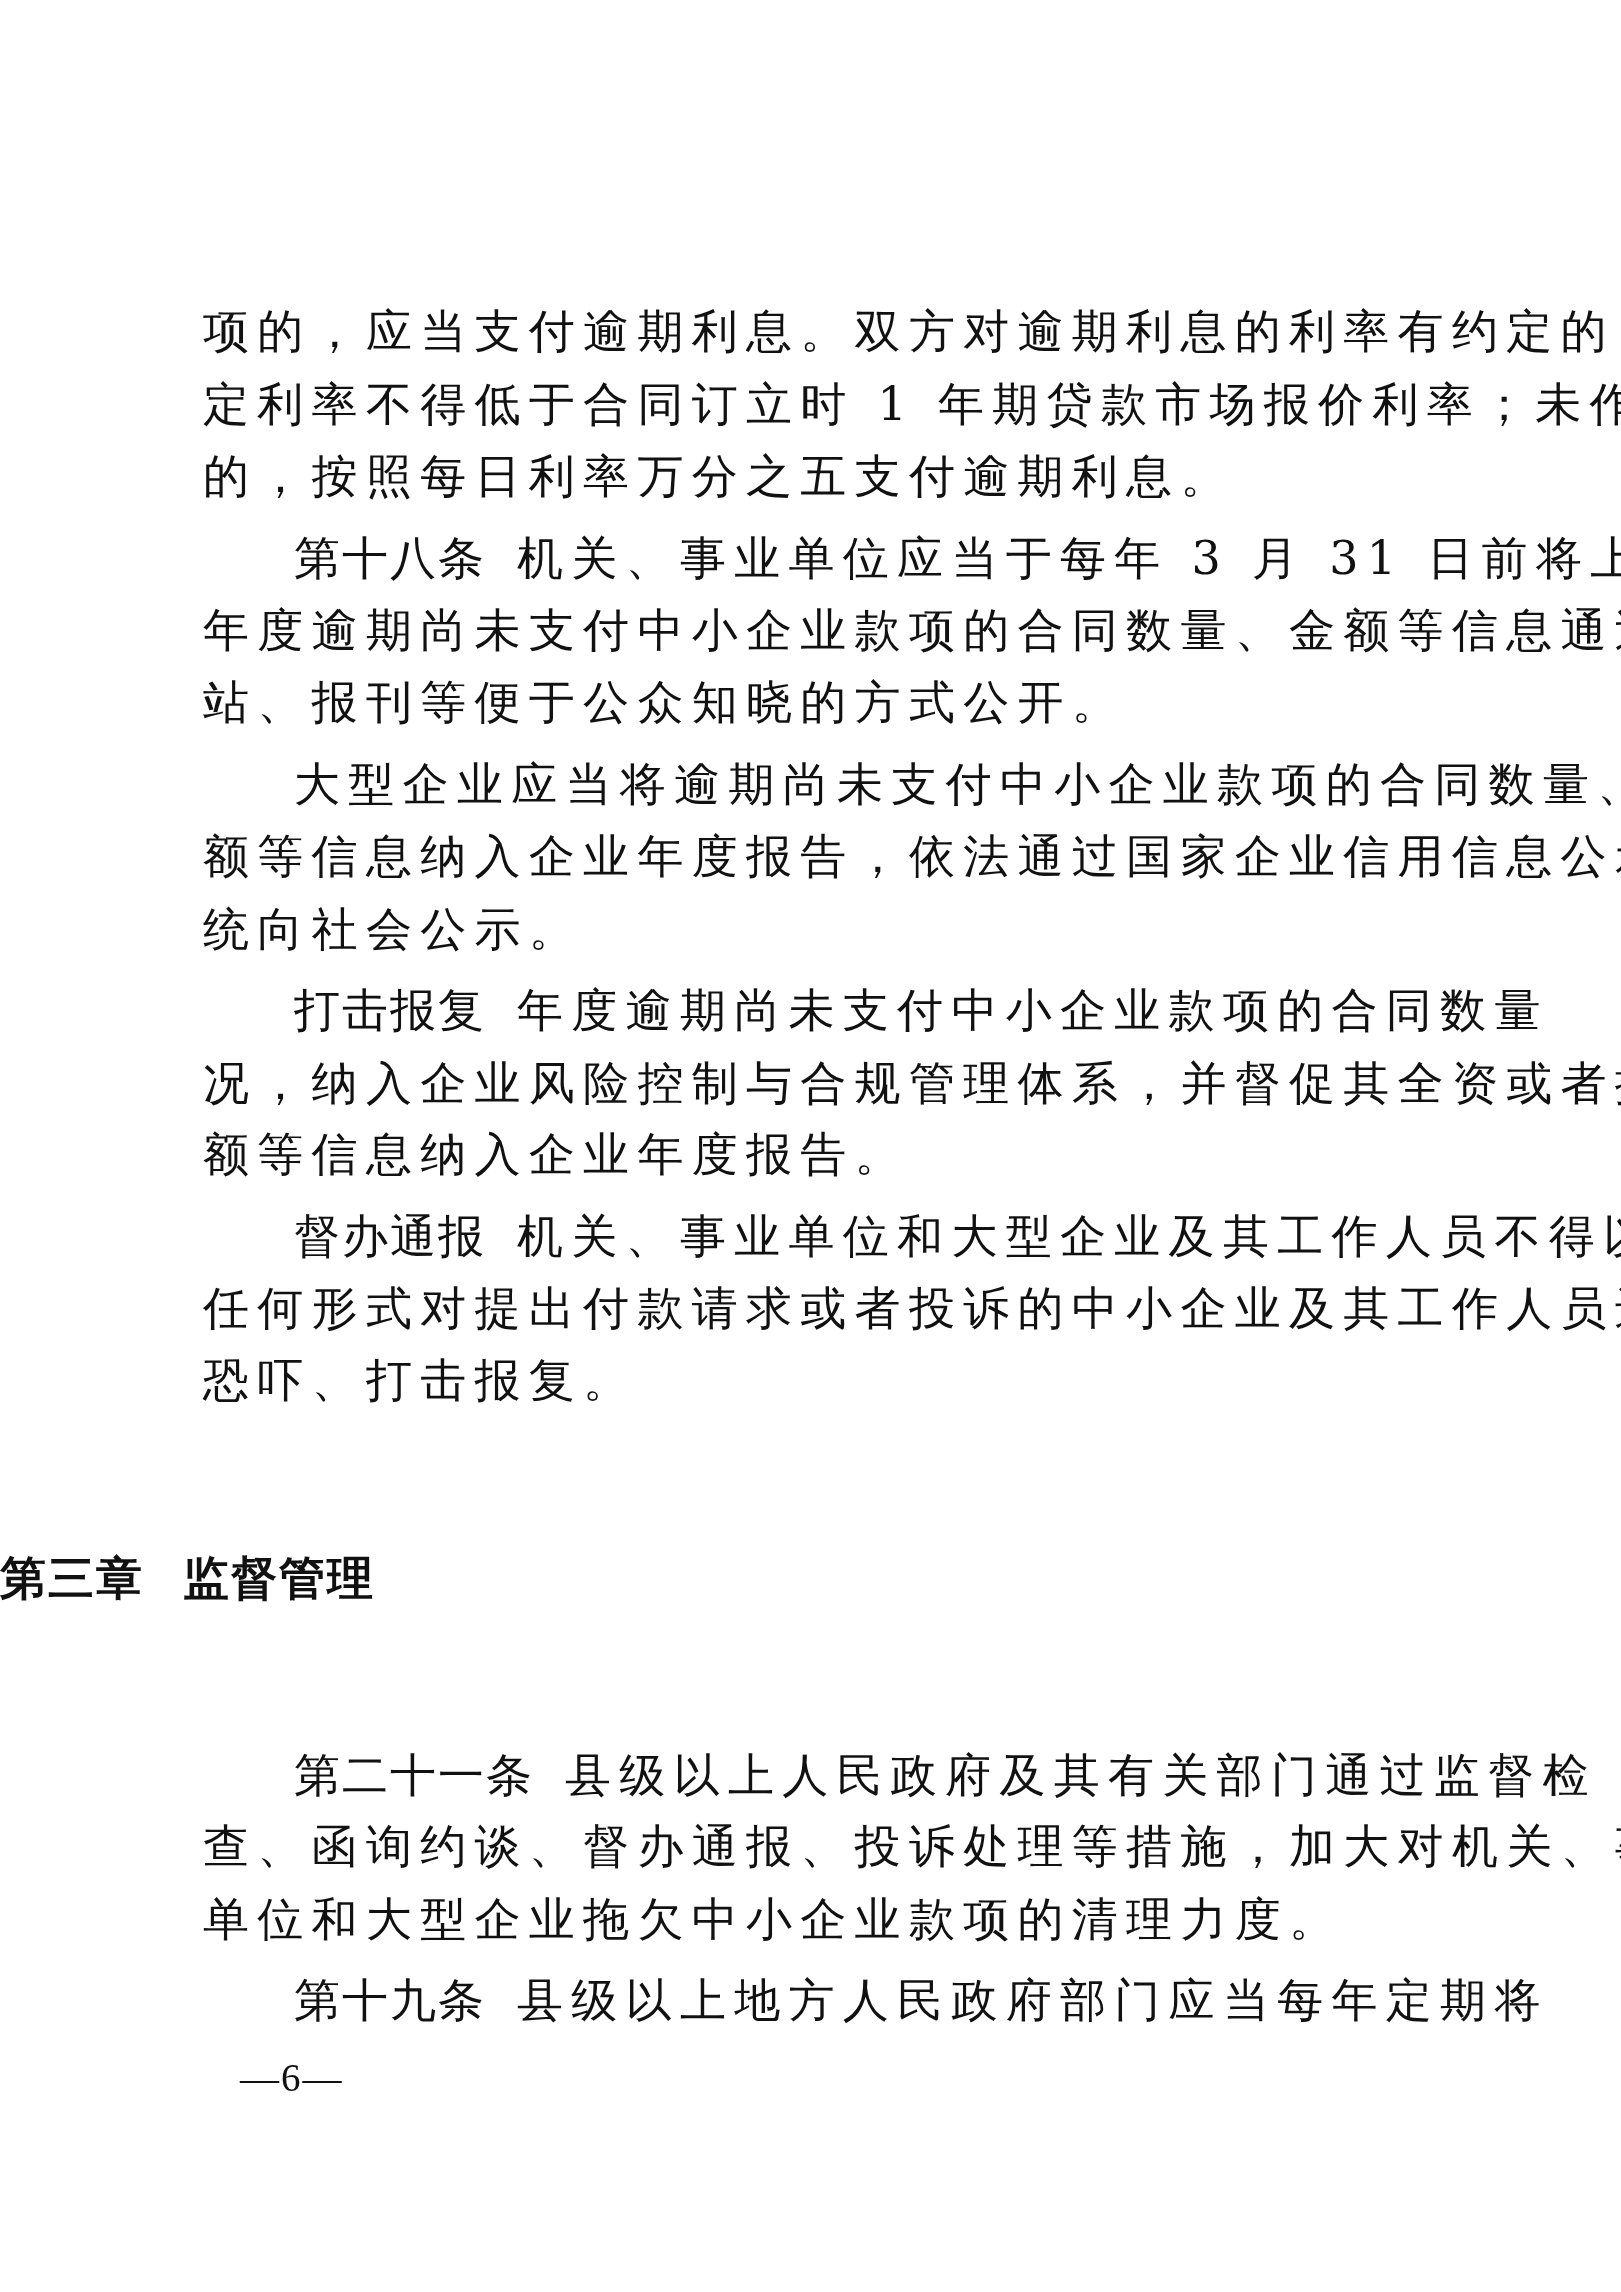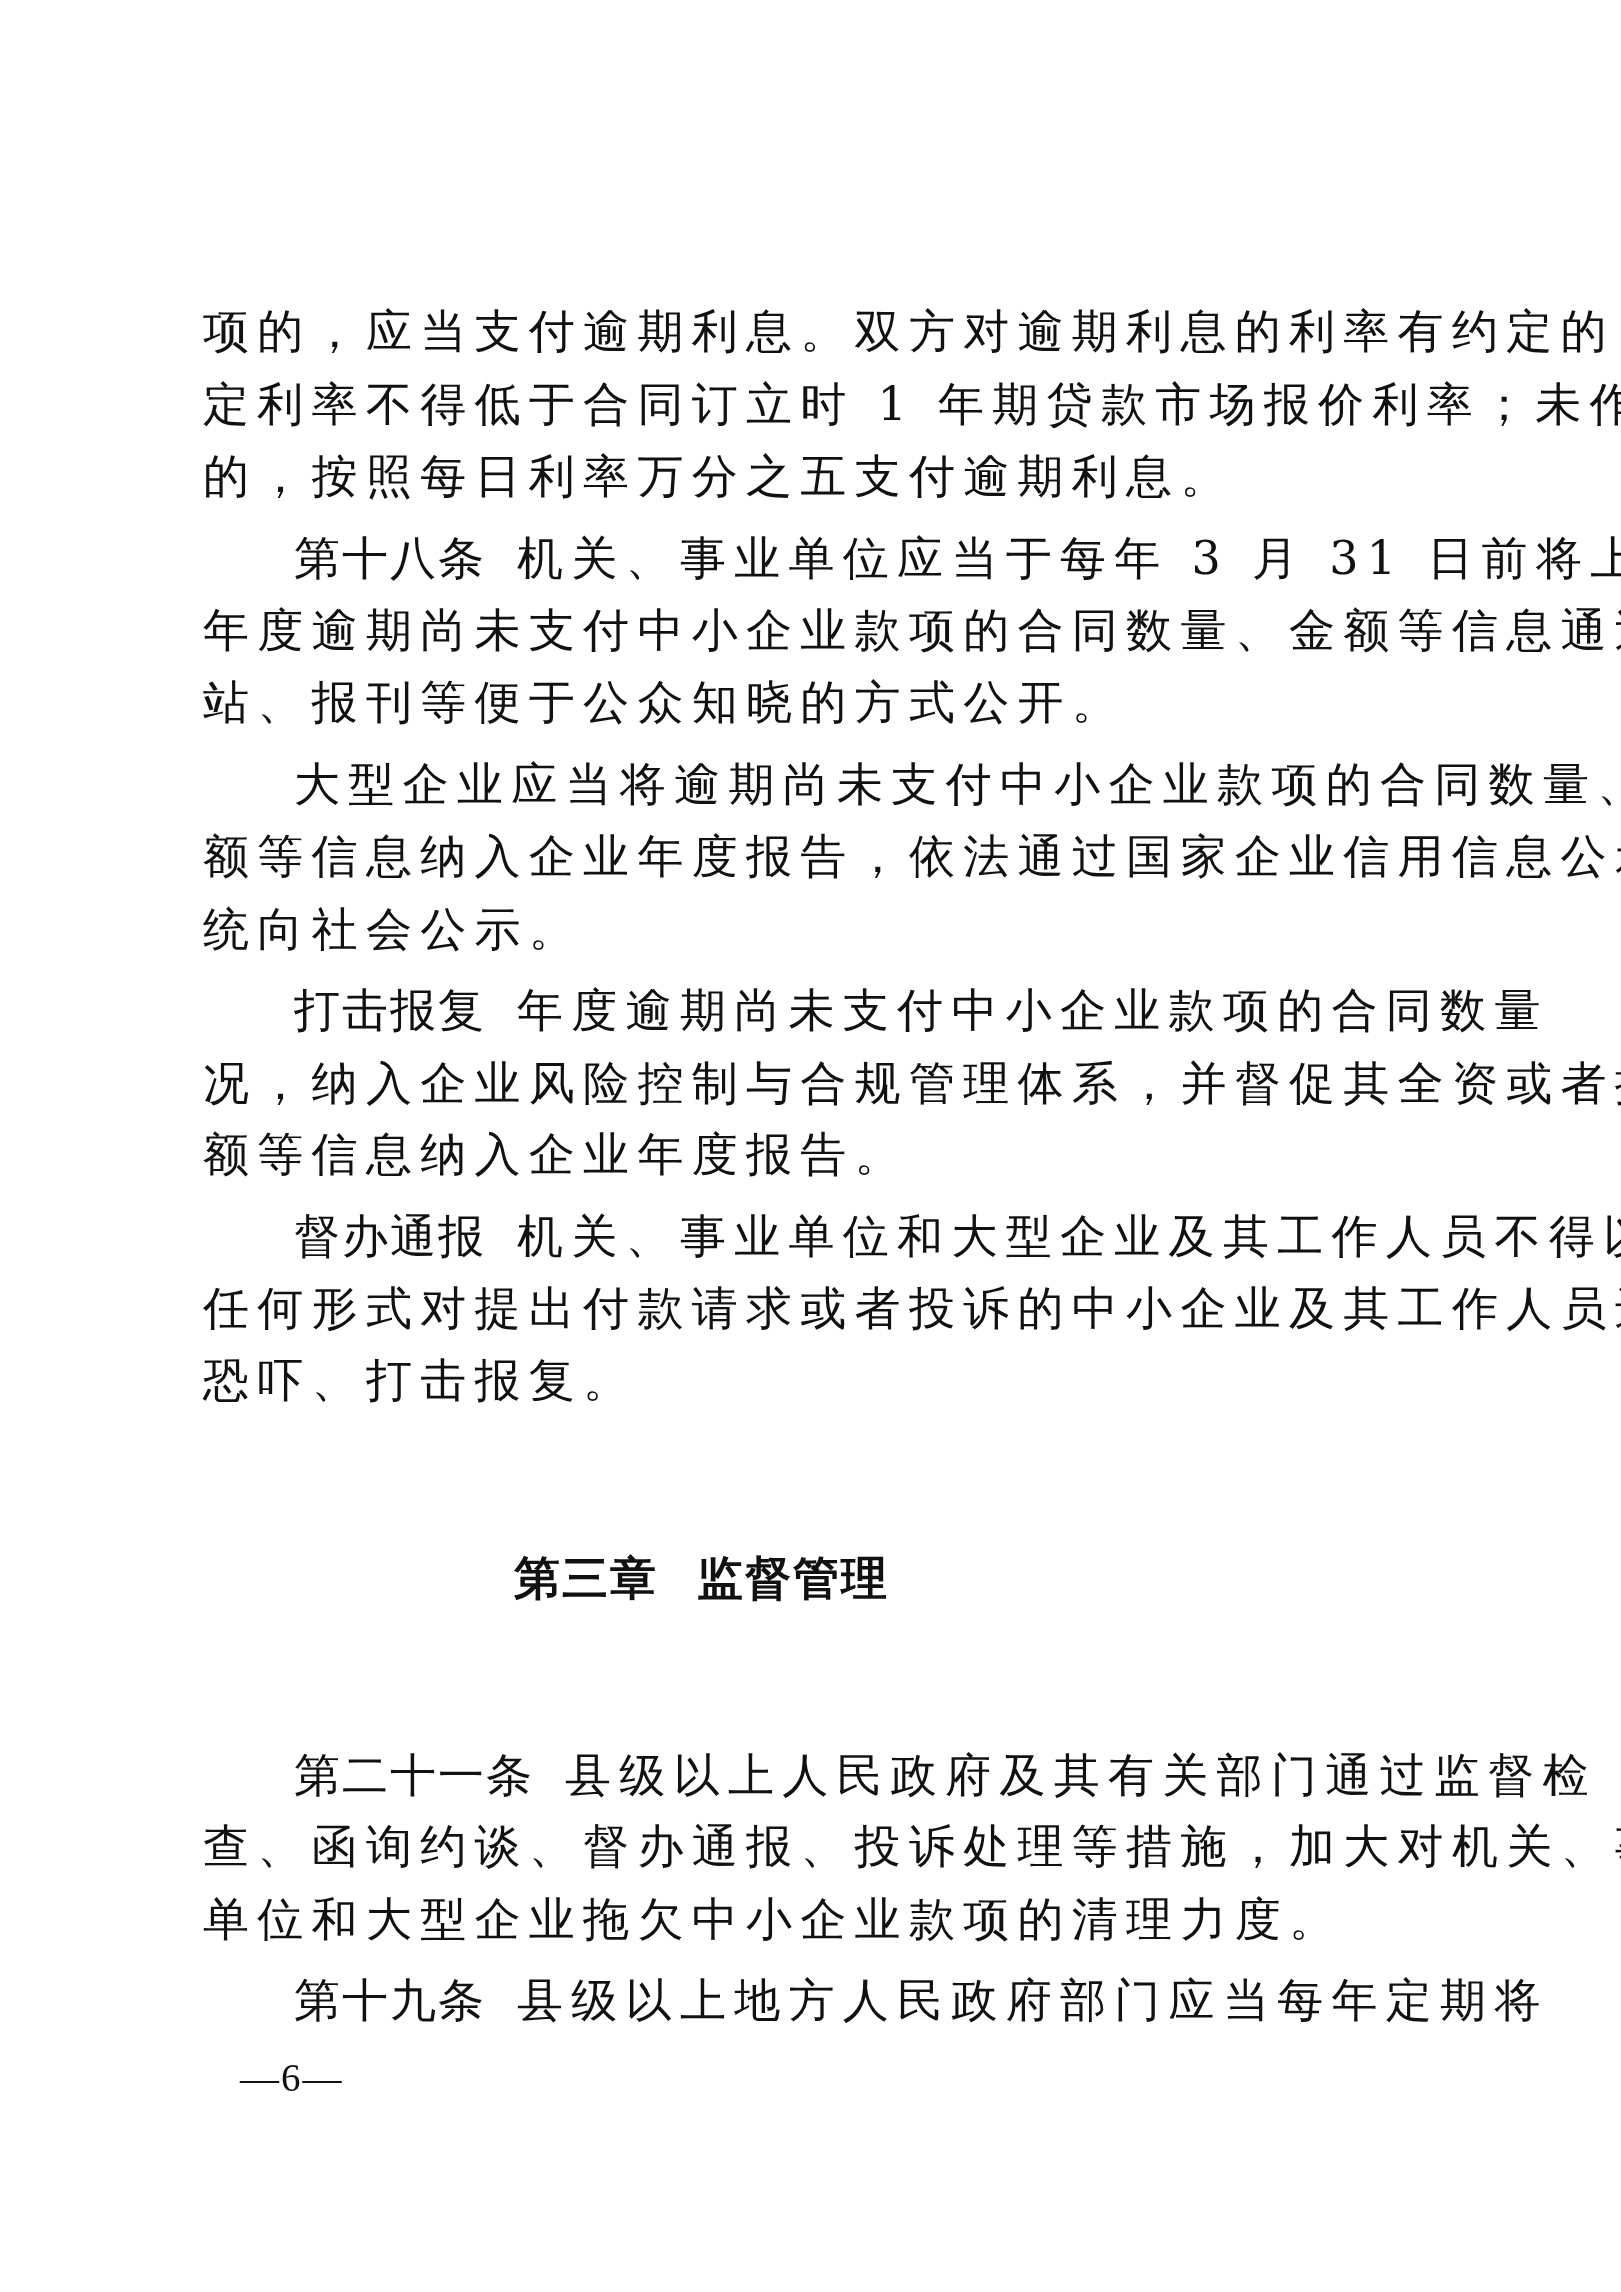--- a/index.html
+++ b/index.html
@@ -3,21 +3,21 @@
 <meta charset="utf-8">
 <style>
   html, body { margin:0; padding:0; background:#ffffff; }
   body { width:1621px; height:2293px; position:relative; overflow:hidden;
          font-family:"DejaVu Serif", serif; color:#111; }
   .page { position:absolute; left:0; top:0; width:1621px; height:2293px; background:#fff; }
   .line { position:absolute; left:203px; width:1215px; height:59px; line-height:59px;
           font-size:46px; white-space:nowrap; letter-spacing:8.3px; }
   .indent { left:294px; width:1124px; }
   .art { font-family:"DejaVu Sans", sans-serif; font-weight:normal; letter-spacing:2px; margin-right:31px; }
-  .chapter { position:absolute; left:0; width:1403px; text-align:center; font-size:46px;
+  .chapter { position:absolute; left:0; width:1403px; font-size:46px;
              line-height:59px; font-family:"DejaVu Sans", sans-serif; font-weight:bold; letter-spacing:2px; }
   .chapter .gap { display:inline-block; width:39px; }
   .footer { position:absolute; left:240px; top:2053px; font-size:39px; line-height:49px;
             font-family:"Liberation Serif", serif; letter-spacing:2px; }
 </style>
 </head>
 <body>
 
 <div class="page">
 

